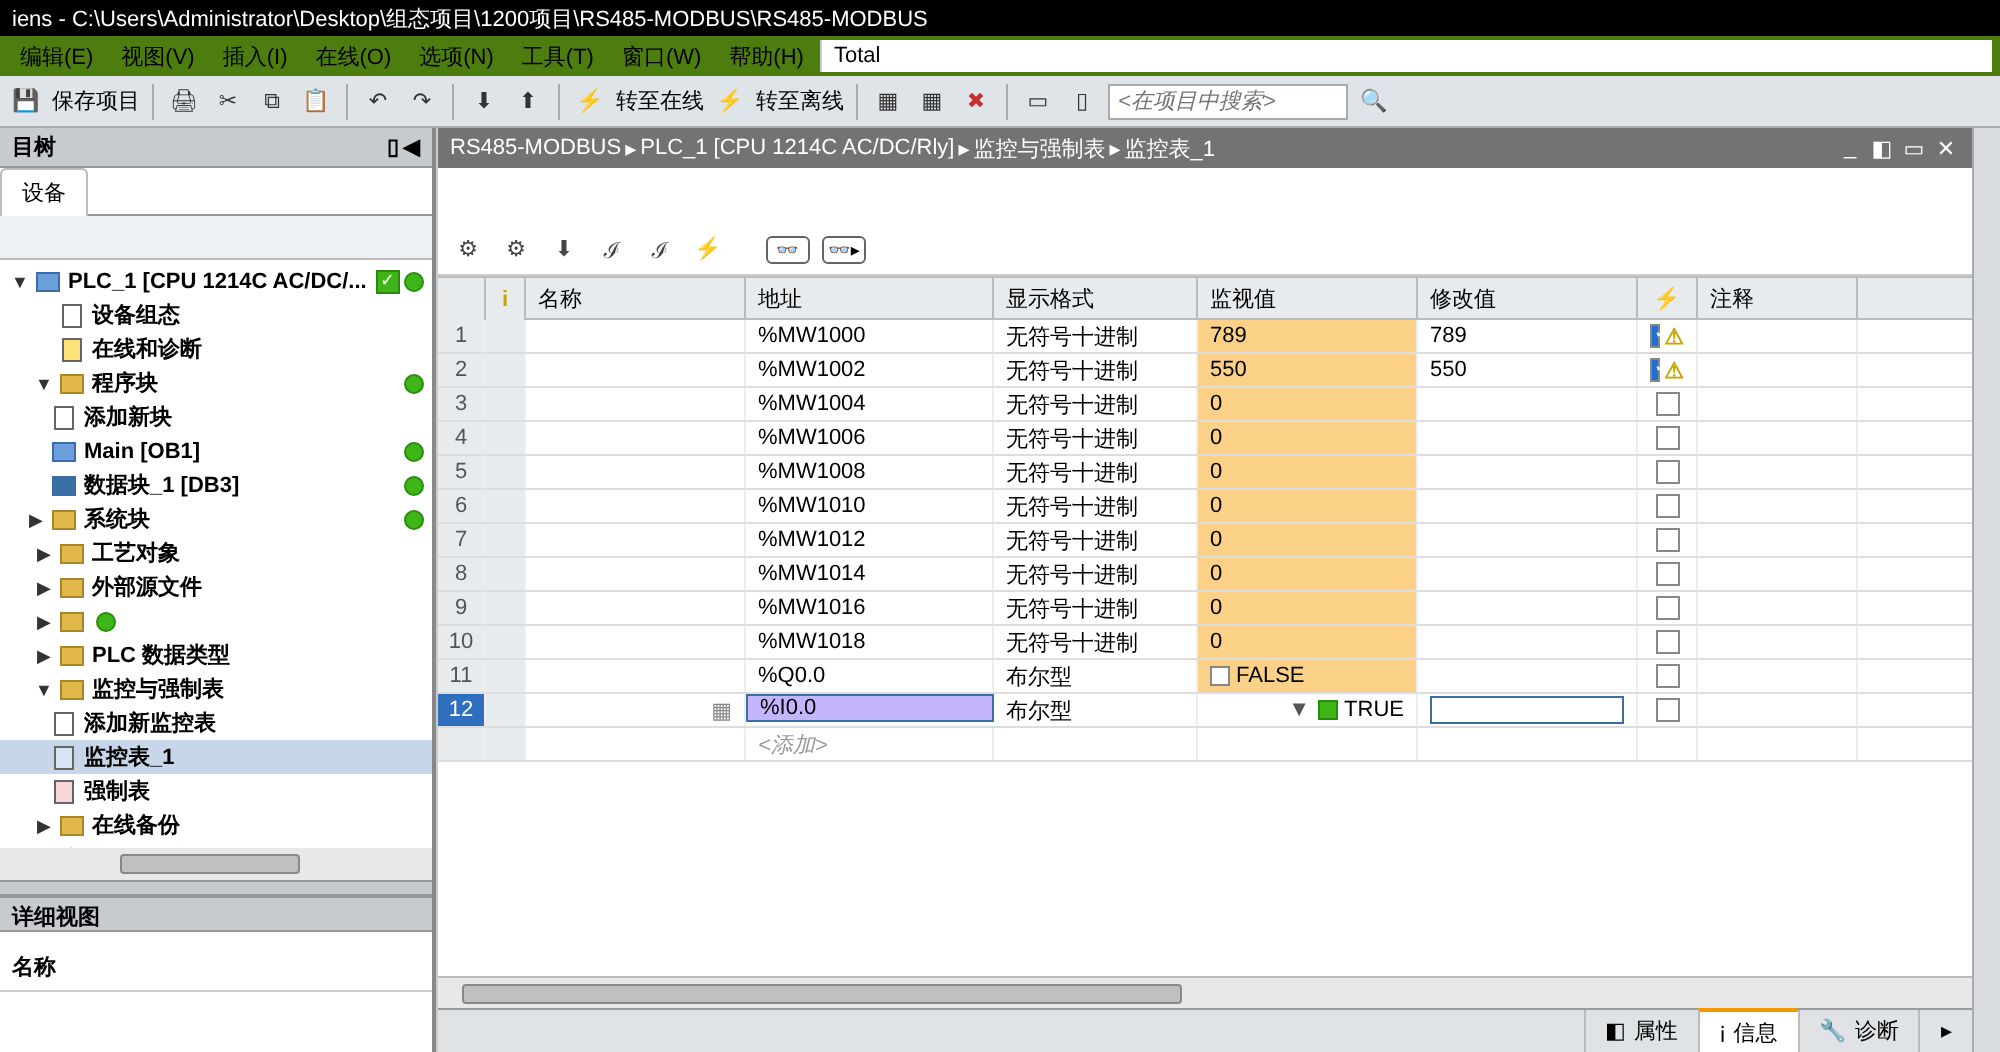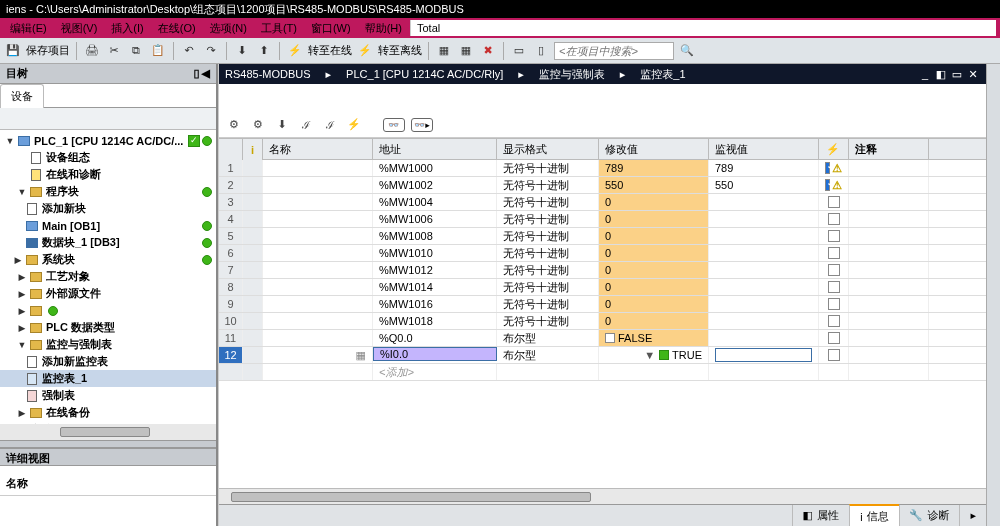--- a/index.html
+++ b/index.html
@@ -1,18 +1,18 @@
 <!DOCTYPE html>
 <html><head>
 <meta charset="utf-8">
 <style>
 * { box-sizing: border-box; margin: 0; padding: 0; font-family: "Segoe UI", Tahoma, sans-serif; font-size: 11px; }
 body { background: #fff; width: 1000px; height: 526px; overflow: hidden; display: flex; flex-direction: column; }
 .titlebar { background: #000; color: #fff; height: 18px; padding: 2px 6px; }
-.menubar { background: #be185d; height: 20px; display: flex; align-items: center; padding: 0 4px; gap: 2px; }
+.menubar { background: #4d7c0f; height: 20px; display: flex; align-items: center; padding: 0 4px; gap: 2px; }
 .menubar span { padding: 2px 6px; cursor: default; }
 .menubar .right { margin-left: auto; }
 .toolbar { background: #dfe4e8; height: 26px; display: flex; align-items: center; padding: 0 4px; border-bottom: 1px solid #aaa; gap: 4px; }
 .toolbar .tb-btn { width: 18px; height: 18px; display: inline-flex; align-items: center; justify-content: center; color: #333; }
 .toolbar .sep { width: 1px; height: 18px; background: #aaa; margin: 0 2px; }
 .toolbar input { height: 18px; width: 120px; border: 1px solid #aaa; padding: 0 4px; font-size: 11px; color: #888; font-style: italic; }
 .main { flex: 1; display: flex; overflow: hidden; }
 .left { width: 218px; background: #fff; display: flex; flex-direction: column; border-right: 2px solid #888; }
 .left-header { background: #c7cbd0; height: 20px; display: flex; align-items: center; padding: 0 6px; font-weight: bold; border-bottom: 1px solid #999; }
 .left-header .ctrls { margin-left: auto; display: flex; gap: 2px; }
@@ -30,39 +30,39 @@
 .green-dot { width: 10px; height: 10px; background: #3fb618; border-radius: 50%; display: inline-block; border: 1px solid #2a8c0f; }
 .chk-green { width: 12px; height: 12px; background: #3fb618; display: inline-block; border: 1px solid #2a8c0f; position: relative; }
 .chk-green::after { content: "✓"; color: #fff; font-size: 9px; position: absolute; top: -1px; left: 1px; }
 .left-hsplit { height: 8px; background: #c7cbd0; border-top: 1px solid #999; border-bottom: 1px solid #999; cursor: row-resize; }
 .left-scroll { height: 16px; background: #e8e8e8; display: flex; align-items: center; }
 .left-scroll .thumb { width: 90px; height: 10px; background: #c0c0c0; border: 1px solid #888; margin-left: 60px; border-radius: 2px; }
 .detail-header { background: #c7cbd0; height: 18px; padding: 2px 6px; font-weight: bold; border-top: 1px solid #999; border-bottom: 1px solid #999; }
 .detail { flex: 0 0 60px; background: #fff; }
 .detail .col { padding: 10px 6px 4px 6px; border-bottom: 1px solid #ccc; font-weight: bold; }
 .right { flex: 1; display: flex; flex-direction: column; background: #fff; border-left: 1px solid #ccc; }
-.breadcrumb { background: #0f172a; color: #fff; height: 20px; display: flex; align-items: center; padding: 0 6px; gap: 15px; font-size: 11px; }
+.breadcrumb { background: #737373; color: #fff; height: 20px; display: flex; align-items: center; padding: 0 6px; gap: 2px; font-size: 11px; }
 .breadcrumb .arrow { color: #fff; }
 .breadcrumb .ctrl { margin-left: auto; display: flex; gap: 2px; align-items: center; }
 .bc-ico { width: 14px; height: 14px; display: inline-flex; align-items: center; justify-content: center; color: #fff; }
 .rpad { height: 28px; background: #fff; }
 .wt-toolbar { height: 26px; background: #fff; border-bottom: 1px solid #ccc; display: flex; align-items: center; padding: 0 6px; gap: 6px; }
 .wt-toolbar .ico { width: 18px; height: 18px; display: inline-flex; align-items: center; justify-content: center; color: #444; }
 .wt-toolbar .glasses { width: 22px; height: 14px; border: 1px solid #666; border-radius: 3px; display: inline-flex; align-items: center; justify-content: center; font-size: 9px; }
 .grid { flex: 1; display: flex; flex-direction: column; overflow: hidden; }
 .grid-head, .grid-row { display: flex; align-items: stretch; border-bottom: 1px solid #ddd; }
 .grid-head { background: #e8ebee; height: 22px; border-top: 1px solid #bbb; border-bottom: 1px solid #bbb; }
 .grid-head .cell { border-right: 1px solid #bbb; display: flex; align-items: center; padding: 0 6px; }
 .grid-row { height: 17px; }
 .grid-row .cell { border-right: 1px solid #eee; display: flex; align-items: center; padding: 0 6px; }
 .rownum { width: 24px; background: #e8ebee; border-right: 1px solid #bbb; text-align: center; justify-content: center; color: #555; }
 .grid-head .rownum, .grid-head .c-i { height: 22px; }
 .c-i { width: 20px; background: #e8ebee; border-right: 1px solid #bbb; }
 .c-name { width: 110px; } .c-addr { width: 124px; } .c-fmt { width: 102px; }
-.c-mon { width: 110px; } .c-mod { width: 110px; } .c-f { width: 30px; justify-content: center; } .c-cmt { width: 80px; font-weight: bold; }
+.c-mon { width: 110px; } .c-mod { width: 110px; } .c-f { width: 30px; justify-content: center; } .c-cmt { width: 80px; }
 .mon-orange { background: #fbd187; }
 .mod-input { width: 100%; height: 14px; border: 1px solid #3b6ea5; background: #fff; }
 .badge-true { display: inline-flex; align-items: center; gap: 3px; }
 .badge-true .sq-g { width: 10px; height: 10px; background: #3fb618; border: 1px solid #2a8c0f; }
 .badge-false { display: inline-flex; align-items: center; gap: 3px; }
 .badge-false .sq { width: 10px; height: 10px; background: #fff; border: 1px solid #888; }
 .chk { width: 12px; height: 12px; border: 1px solid #888; background: #fff; display: inline-block; }
 .chk.on { background: #1e6fd6; position: relative; }
 .chk.on::after { content: "✓"; color: #fff; font-size: 9px; position: absolute; top: -2px; left: 1px; }
 .warn { color: #c7a500; font-weight: bold; margin-left: 2px; }
@@ -308,22 +308,22 @@
       <span class="glasses">👓</span>
       <span class="glasses">👓▸</span>
     </div>
     <div class="grid">
       <div class="grid-head">
         <div class="cell rownum"></div>
         <div class="cell c-i" style="justify-content:center;color:#c7a500;font-weight:bold">i</div>
         <div class="cell c-name">名称</div>
         <div class="cell c-addr">地址</div>
         <div class="cell c-fmt">显示格式</div>
+        <div class="cell c-mon">监视值</div>
         <div class="cell c-mod">修改值</div>
-        <div class="cell c-mon">监视值</div>
         <div class="cell c-f">
             <span style="color:#c7a500">⚡</span>
           </div>
         <div class="cell c-cmt">注释</div>
       </div>
       <div id="gridbody">
           <div class="grid-row">
             <div class="cell rownum">1</div>
             <div class="cell c-i"></div>
             <div class="cell c-name"></div>

